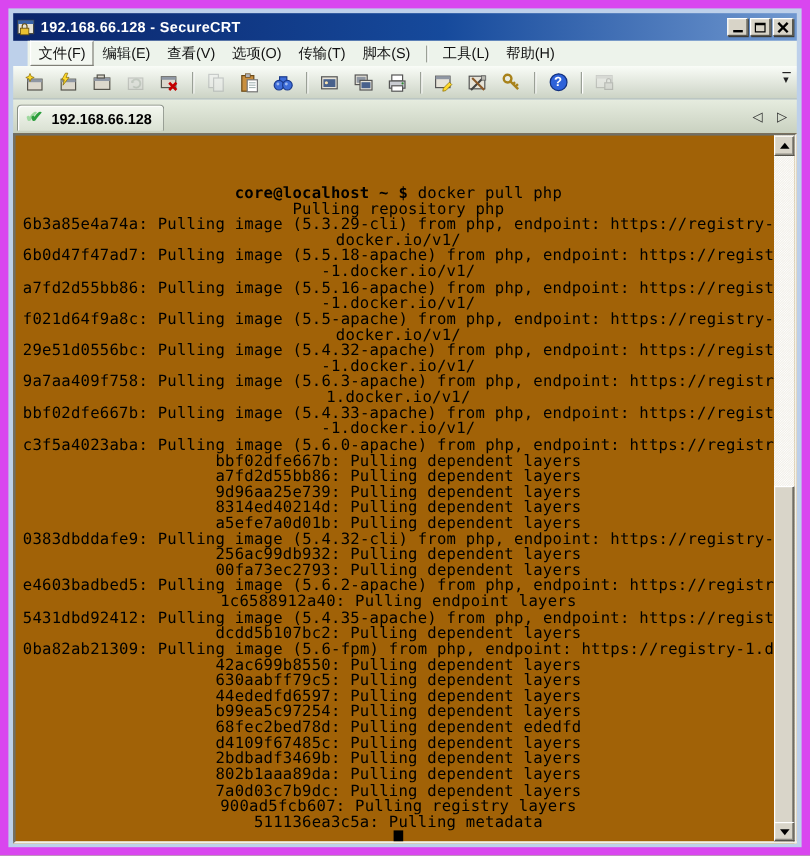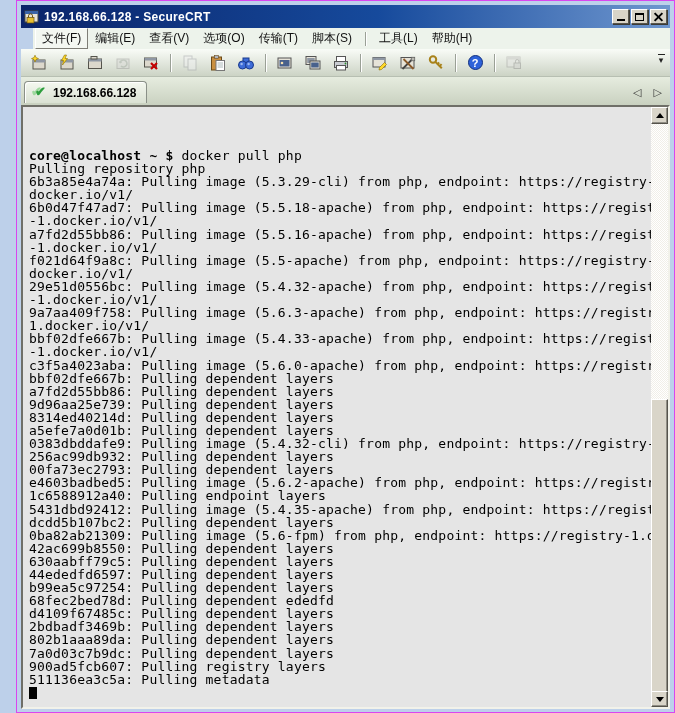--- a/index.html
+++ b/index.html
@@ -1,20 +1,20 @@
 <!DOCTYPE html>
 <html><head>
 <meta charset="utf-8">
 <style>
   html,body{margin:0;padding:0;}
   body{width:675px;height:713px;position:relative;overflow:hidden;
        font-family:"Liberation Sans",sans-serif;background:#bdd0ea;}
 
   
-  .frame{position:absolute;inset:0;border:1px solid #d946ef;background:#bdd0ea;box-sizing:border-box;margin-left:16px;}
+  .frame{position:absolute;inset:0;border:7px solid #d946ef;background:#bdd0ea;box-sizing:border-box;}
 
   
   .titlebar{position:absolute;left:4px;right:4px;top:4px;height:23px;
     background:linear-gradient(90deg,#0a246a 0%,#164a9c 55%,#6f97cf 100%);
     display:flex;align-items:center;gap:4px;padding:0 3px;box-sizing:border-box;}
   .title{color:#fff;font-weight:bold;font-size:12px;letter-spacing:.3px;flex:1;
     white-space:nowrap;overflow:hidden;}
   .wbtns{display:flex;gap:2px;}
   .wbtn{width:17px;height:15px;background:#d8d4c8;border:1px solid;
     border-color:#fff #58564e #58564e #fff;box-shadow:1px 1px 0 #3c3b35;
@@ -55,22 +55,22 @@
     box-shadow:inset 1px 1px 0 #fff;display:flex;align-items:center;gap:5px;
     padding:0 10px 0 6px;font-size:12px;font-weight:bold;color:#000;box-sizing:border-box;}
   .check{position:relative;width:17px;height:14px;display:inline-block;}
   .check i{position:absolute;top:-2px;font-style:normal;font-size:13px;font-weight:bold;}
   .check .c1{left:0;color:#9ed89e;}
   .check .c2{left:4px;color:#2d9e3d;}
   .tabscroll{position:absolute;right:8px;bottom:7px;display:flex;gap:12px;
     font-size:11px;color:#333;line-height:11px;}
 
   
-  .termwrap{position:absolute;left:4px;right:4px;top:104px;bottom:3px;background:#e5e5e5;
-    border:2px solid;border-color:#6f6f68 #f2f2ea #f2f2ea #6f6f68;box-sizing:border-box;}
+  .termwrap{position:absolute;left:4px;right:4px;top:104px;bottom:3px;background:#a16207;
+    border:2px solid;border-color:#6f6f68 #f2f2ea #f2f2ea #6f6f68;box-sizing:border-box;text-align:center;}
   .termtext{position:absolute;left:0;top:0;right:17px;bottom:0;overflow:hidden;
     padding:42px 0 0 6px;font-family:"DejaVu Sans Mono",monospace;font-size:13px;
     line-height:13.1px;letter-spacing:.2px;color:#000;}
   .tline{white-space:pre;}
   .bold{font-weight:bold;}
   .cursor{display:inline-block;width:8px;height:12px;background:#000;vertical-align:-2px;}
 
   
   .sbar{position:absolute;top:0;right:0;bottom:0;width:17px;
     background:#f1efe8;

